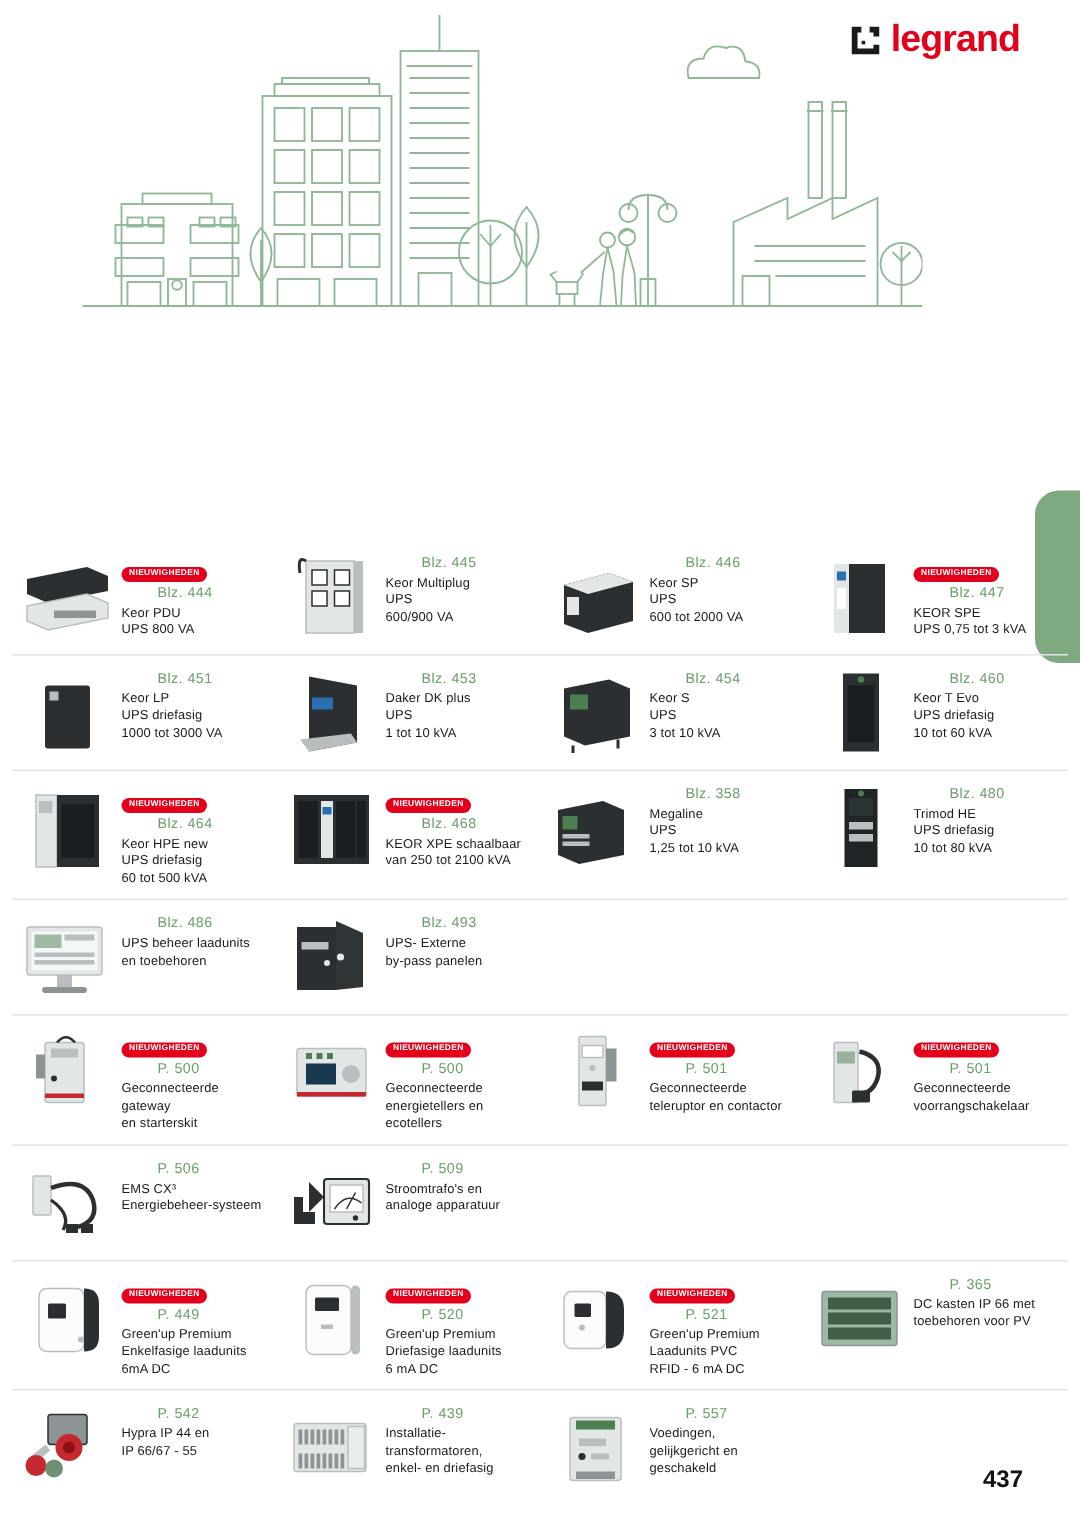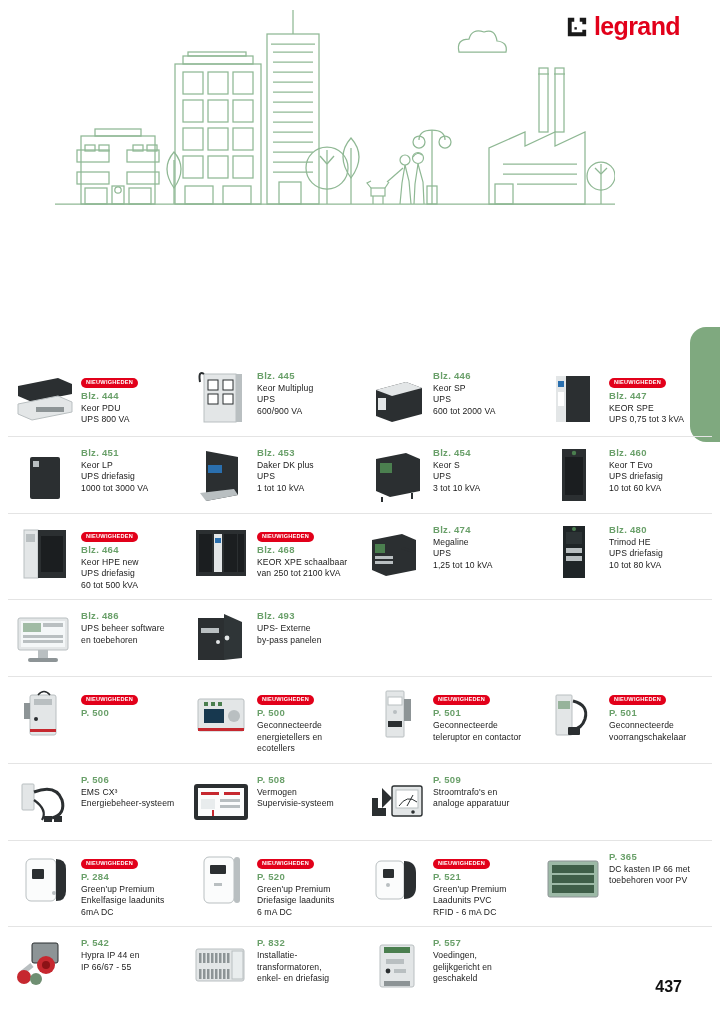--- a/index.html
+++ b/index.html
@@ -61,22 +61,22 @@
     background: #e2001a; color: #fff;
     font-size: 5.6px; font-weight: 700;
     letter-spacing: 0.25px;
     padding: 2.2px 5px 2.2px 5px;
     border-radius: 7px;
     margin-bottom: 2px;
     line-height: 1;
     white-space: nowrap;
   }
   .ref {
-    color: #6aa06a; font-weight: 700; font-size: 9.5px;
-    letter-spacing: 0.3px; line-height: 1.25; margin-bottom: 1px;
+    color: #6aa06a; font-weight: 400; font-size: 9.5px;
+    letter-spacing: 0.3px; line-height: 1.25; margin-bottom: 1px; margin-left: 24px;
   }
   .desc {
     color: #1a1a1a; font-size: 8.6px; line-height: 1.35;
     letter-spacing: 0.1px; white-space: pre-line;
   }
 
   
   .pagenum {
     position: absolute; right: 38px; bottom: 22px;
     font-size: 16px; font-weight: 700; color: #111;
@@ -365,21 +365,21 @@
           <div class="thumb">
             <svg viewBox="0 0 62 60" width="62" height="60">
               <polygon points="6,18 36,12 50,18 50,48 20,54 6,48" fill="#2b2f31"></polygon>
               <rect x="9" y="22" width="10" height="9" fill="#4b7f4f"></rect>
               <rect x="9" y="34" width="18" height="3" fill="#b9bfc1"></rect>
               <rect x="9" y="39" width="18" height="3" fill="#b9bfc1"></rect>
               <path d="M36 26 l12 4" stroke="#2b2f31" stroke-width="2" fill="none"></path>
             </svg>
           </div>
           <div class="info">
-            <div class="ref">Blz. 474</div>
+            <div class="ref">Blz. 358</div>
             <div class="desc">Megaline
 UPS
 1,25 tot 10 kVA</div>
           </div>
         </div>
         <div class="cell">
           <div class="thumb">
             <svg viewBox="0 0 62 60" width="62" height="60">
               <rect x="21" y="4" width="22" height="52" fill="#1f2527"></rect>
               <rect x="24" y="10" width="16" height="12" fill="#2c3335"></rect>
@@ -405,21 +405,21 @@
               <rect x="9" y="15" width="18" height="9" fill="#4b7f4f" opacity=".5"></rect>
               <rect x="29" y="15" width="20" height="4" fill="#b9bfc1"></rect>
               <rect x="9" y="27" width="40" height="3" fill="#b9bfc1"></rect>
               <rect x="9" y="32" width="40" height="3" fill="#b9bfc1"></rect>
               <rect x="24" y="42" width="10" height="8" fill="#b9bfc1"></rect>
               <rect x="14" y="50" width="30" height="4" rx="2" fill="#8d9496"></rect>
             </svg>
           </div>
           <div class="info">
             <div class="ref">Blz. 486</div>
-            <div class="desc">UPS beheer software
+            <div class="desc">UPS beheer laadunits
 en toebehoren</div>
           </div>
         </div>
         <div class="cell">
           <div class="thumb">
             <svg viewBox="0 0 62 60" width="62" height="60">
               <rect x="8" y="10" width="26" height="42" fill="#2b2f31"></rect>
               <rect x="11" y="20" width="18" height="5" fill="#b9bfc1"></rect>
               <circle cx="28" cy="34" r="2" fill="#e3e6e7"></circle>
               <polygon points="34,6 52,14 52,50 34,52" fill="#2f3537"></polygon>
@@ -440,21 +440,22 @@
           <div class="thumb">
             <svg viewBox="0 0 62 60" width="62" height="60">
               <rect x="16" y="10" width="26" height="40" rx="2" fill="#e3e6e7" stroke="#b9bfc1"></rect>
               <rect x="16" y="44" width="26" height="3" fill="#c6282f"></rect>
               <rect x="20" y="14" width="18" height="6" fill="#b9bfc1"></rect>
               <circle cx="22" cy="34" r="2" fill="#2b2f31"></circle>
               <rect x="10" y="18" width="6" height="16" fill="#8d9496"></rect>
               <path d="M24 10 q6 -7 12 0" stroke="#2b2f31" fill="none" stroke-width="1.6"></path>
             </svg>
           </div>
-          <div class="info"><div class="badge">NIEUWIGHEDEN</div><div class="ref">P. 500</div></div>
+          <div class="info"><div class="badge">NIEUWIGHEDEN</div><div class="ref">P. 500</div><div class="desc">Geconnecteerde gateway
+en starterskit</div></div>
         </div>
         <div class="cell">
           <div class="thumb">
             <svg viewBox="0 0 62 60" width="62" height="60">
               <rect x="8" y="14" width="46" height="32" rx="2" fill="#e3e6e7" stroke="#b9bfc1"></rect>
               <rect x="14" y="24" width="20" height="14" fill="#17384f"></rect>
               <circle cx="44" cy="31" r="6" fill="#b9bfc1"></circle>
               <rect x="14" y="17" width="4" height="4" fill="#4b7f4f"></rect>
               <rect x="21" y="17" width="4" height="4" fill="#4b7f4f"></rect>
               <rect x="28" y="17" width="4" height="4" fill="#4b7f4f"></rect>
@@ -504,39 +505,20 @@
           </div>
           <div class="info">
             <div class="ref">P. 506</div>
             <div class="desc">EMS CX³
 Energiebeheer-systeem</div>
           </div>
         </div>
         <div class="cell">
           <div class="thumb">
             <svg viewBox="0 0 62 60" width="62" height="60">
-              <rect x="4" y="12" width="54" height="36" rx="3" fill="#2b2f31"></rect>
-              <rect x="8" y="16" width="46" height="28" fill="#fbfcfc"></rect>
-              <rect x="11" y="20" width="18" height="3" fill="#c6282f"></rect>
-              <rect x="34" y="20" width="16" height="3" fill="#c6282f"></rect>
-              <rect x="11" y="27" width="14" height="10" fill="#e8eced"></rect>
-              <rect x="30" y="27" width="20" height="3" fill="#b9bfc1"></rect>
-              <rect x="30" y="33" width="20" height="3" fill="#b9bfc1"></rect>
-              <rect x="22" y="38" width="2" height="6" fill="#c6282f"></rect>
-            </svg>
-          </div>
-          <div class="info">
-            <div class="ref">P. 508</div>
-            <div class="desc">Vermogen
-Supervisie-systeem</div>
-          </div>
-        </div>
-        <div class="cell">
-          <div class="thumb">
-            <svg viewBox="0 0 62 60" width="62" height="60">
               <path d="M6 26 l10 0 l0 -10 l10 10 l-10 10 l0 -10" fill="#2b2f31"></path>
               <path d="M6 26 l0 18 l14 0 l0 -8 l-8 0 l0 -10 z" fill="#2b2f31"></path>
               <rect x="26" y="14" width="30" height="30" rx="2" fill="#e3e6e7" stroke="#2b2f31" stroke-width="1.4"></rect>
               <rect x="30" y="18" width="22" height="18" fill="#fff" stroke="#b9bfc1"></rect>
               <path d="M33 34 q8 -12 18 -4" stroke="#2b2f31" fill="none"></path>
               <line x1="41" y1="34" x2="47" y2="23" stroke="#2b2f31"></line>
               <circle cx="47" cy="40" r="1.8" fill="#2b2f31"></circle>
             </svg>
           </div>
           <div class="info">
@@ -549,21 +531,21 @@
       <div class="row">
         <div class="cell">
           <div class="thumb">
             <svg viewBox="0 0 62 60" width="62" height="60">
               <rect x="12" y="10" width="30" height="42" rx="5" fill="#fbfcfc" stroke="#b9bfc1"></rect>
               <path d="M42 10 q10 0 10 10 v22 q0 10 -10 10 z" fill="#2b2f31"></path>
               <rect x="18" y="20" width="12" height="10" rx="1" fill="#2b2f31"></rect>
               <circle cx="40" cy="44" r="2" fill="#b9bfc1"></circle>
             </svg>
           </div>
-          <div class="info"><div class="badge">NIEUWIGHEDEN</div><div class="ref">P. 284</div><div class="desc">Green'up Premium
+          <div class="info"><div class="badge">NIEUWIGHEDEN</div><div class="ref">P. 449</div><div class="desc">Green'up Premium
 Enkelfasige laadunits
 6mA DC</div></div>
         </div>
         <div class="cell">
           <div class="thumb">
             <svg viewBox="0 0 62 60" width="62" height="60">
               <rect x="14" y="8" width="30" height="46" rx="5" fill="#fbfcfc" stroke="#b9bfc1"></rect>
               <rect x="20" y="16" width="16" height="9" rx="1" fill="#2b2f31"></rect>
               <rect x="44" y="8" width="6" height="46" rx="3" fill="#b9bfc1"></rect>
               <rect x="24" y="34" width="8" height="3" fill="#b9bfc1"></rect>
@@ -639,21 +621,21 @@
                 <rect x="21" y="34" width="2.5" height="10"></rect>
                 <rect x="25" y="34" width="2.5" height="10"></rect>
                 <rect x="29" y="34" width="2.5" height="10"></rect>
                 <rect x="33" y="34" width="2.5" height="10"></rect>
                 <rect x="37" y="34" width="2.5" height="10"></rect>
               </g>
               <rect x="42" y="16" width="11" height="28" fill="#e9edee" stroke="#b9bfc1"></rect>
             </svg>
           </div>
           <div class="info">
-            <div class="ref">P. 832</div>
+            <div class="ref">P. 439</div>
             <div class="desc">Installatie-
 transformatoren,
 enkel- en driefasig</div>
           </div>
         </div>
         <div class="cell">
           <div class="thumb">
             <svg viewBox="0 0 62 60" width="62" height="60">
               <rect x="14" y="10" width="34" height="42" rx="2" fill="#e3e6e7" stroke="#b9bfc1"></rect>
               <rect x="18" y="12" width="26" height="6" fill="#4b7f4f"></rect>

